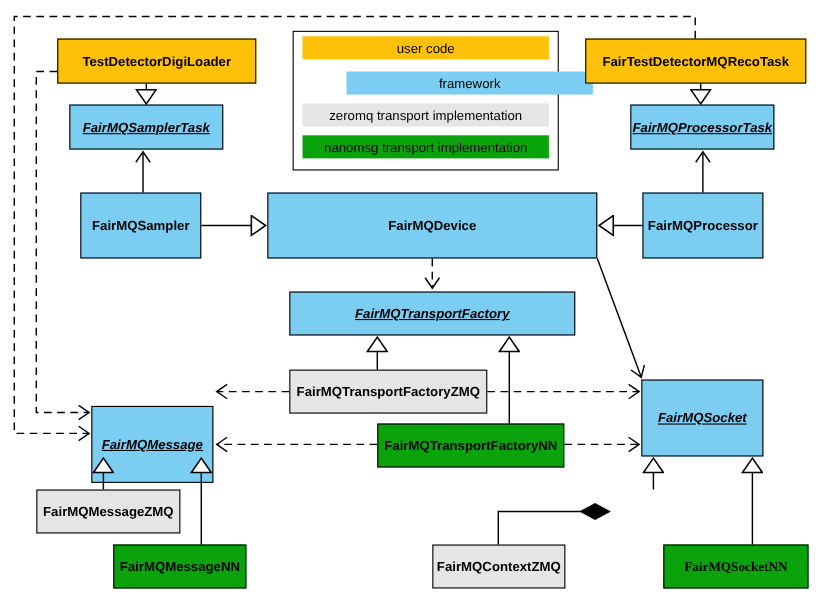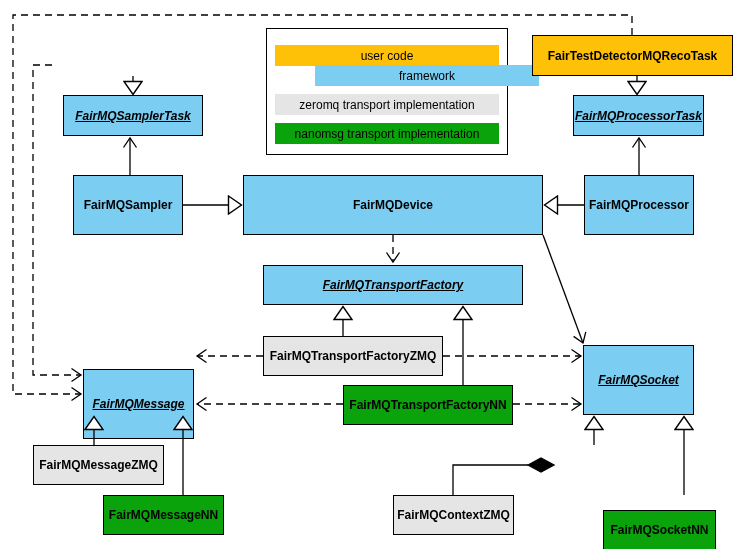--- a/index.html
+++ b/index.html
@@ -30,48 +30,49 @@
   #b-fmqp    { left:584px; top:175px; width:110px; height:60px; }
   #b-fmqtf   { left:263px; top:265px; width:260px; height:40px; }
   #b-fmqtfzmq{ left:263px; top:336px; width:180px; height:40px; }
   #b-fmqtfnn { left:343px; top:385px; width:170px; height:40px; }
   #b-fmqm    { left:83px;  top:345px; width:111px; height:70px;margin-top:24px; }
   #b-fmqsk   { left:583px; top:345px; width:111px; height:70px; }
   #b-fmqmzmq { left:33px;  top:445px; width:131px; height:40px; }
   #b-fmqmnn  { left:103px; top:495px; width:121px; height:40px; }
   #b-fmqszmq { left:554px; top:445px; width:120px; height:40px; }
   #b-fmqczmq { left:393px; top:495px; width:121px; height:40px; }
-  #b-fmqsnn  { left:603px; top:510px; width:113px; height:40px; }
+  #b-fmqsnn  { left:603px; top:495px; width:132px; height:40px;font-family:Liberation Serif, serif; }
 
   
   #legend {
     position:absolute; left:266px; top:28px; width:242px; height:127px;
     background:#ffffff; border:1.5px solid #000000; box-sizing:border-box; z-index:2;
   }
   .legend-bar {
     position:absolute; left:8px; width:224px; height:21px;
     display:flex; align-items:center; justify-content:center;
     font-size:12px; font-weight:normal; color:#000000; white-space:nowrap;
   }
-  #lg-0 { top:16px;text-align:center; }  #lg-1 { top:36px;margin-left:40px; }  #lg-2 { top:65px; }  #lg-3 { top:94px; }
+  #lg-0 { top:4px;text-align:center; }  #lg-1 { top:36px;margin-left:40px; }  #lg-2 { top:65px; }  #lg-3 { top:94px; }
 
   #edges { position:absolute; left:0; top:0; z-index:3; pointer-events:none; }
 </style>
 </head>
 <body>
 
 <div id="canvas">
 
   <div id="legend">
     <div id="lg-0" class="legend-bar c-user">user code</div>
     <div id="lg-1" class="legend-bar c-frame">framework</div>
     <div id="lg-2" class="legend-bar c-zmq">zeromq transport implementation</div>
     <div id="lg-3" class="legend-bar c-nn">nanomsg transport implementation</div>
   </div>
 
+  <div id="b-tddl" class="box c-user">TestDetectorDigiLoader</div>
   <div id="b-ftdmqrt" class="box c-user">FairTestDetectorMQRecoTask</div>
   <div id="b-fmqst" class="box c-frame abstract">FairMQSamplerTask</div>
   <div id="b-fmqpt" class="box c-frame abstract">FairMQProcessorTask</div>
   <div id="b-fmqs" class="box c-frame">FairMQSampler</div>
   <div id="b-fmqd" class="box c-frame">FairMQDevice</div>
   <div id="b-fmqp" class="box c-frame">FairMQProcessor</div>
   <div id="b-fmqtf" class="box c-frame abstract">FairMQTransportFactory</div>
   <div id="b-fmqtfzmq" class="box c-zmq">FairMQTransportFactoryZMQ</div>
   <div id="b-fmqtfnn" class="box c-nn">FairMQTransportFactoryNN</div>
   <div id="b-fmqm" class="box c-frame abstract">FairMQMessage</div>

